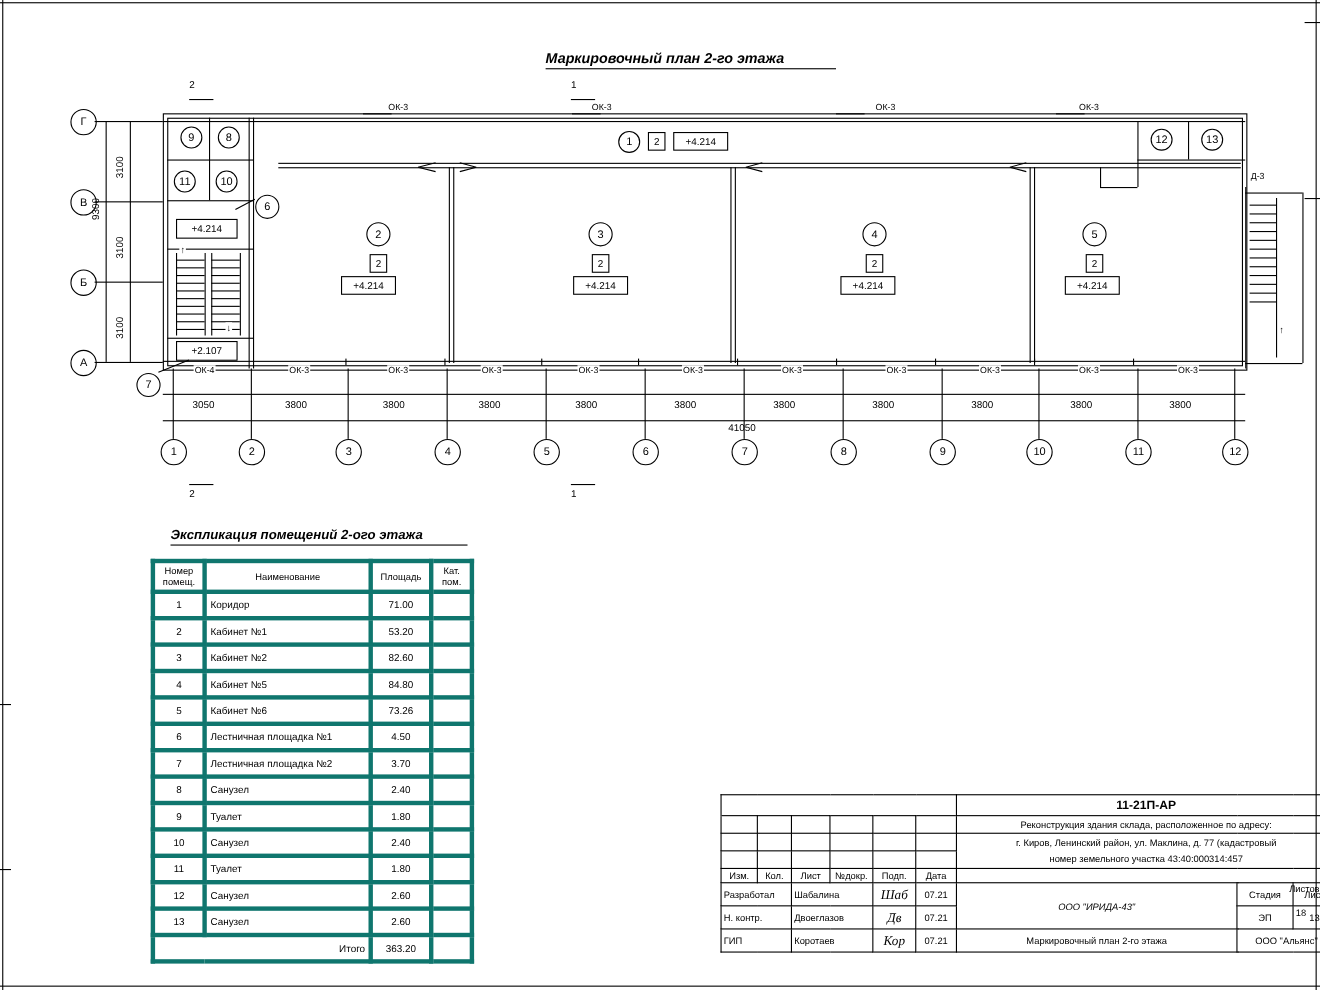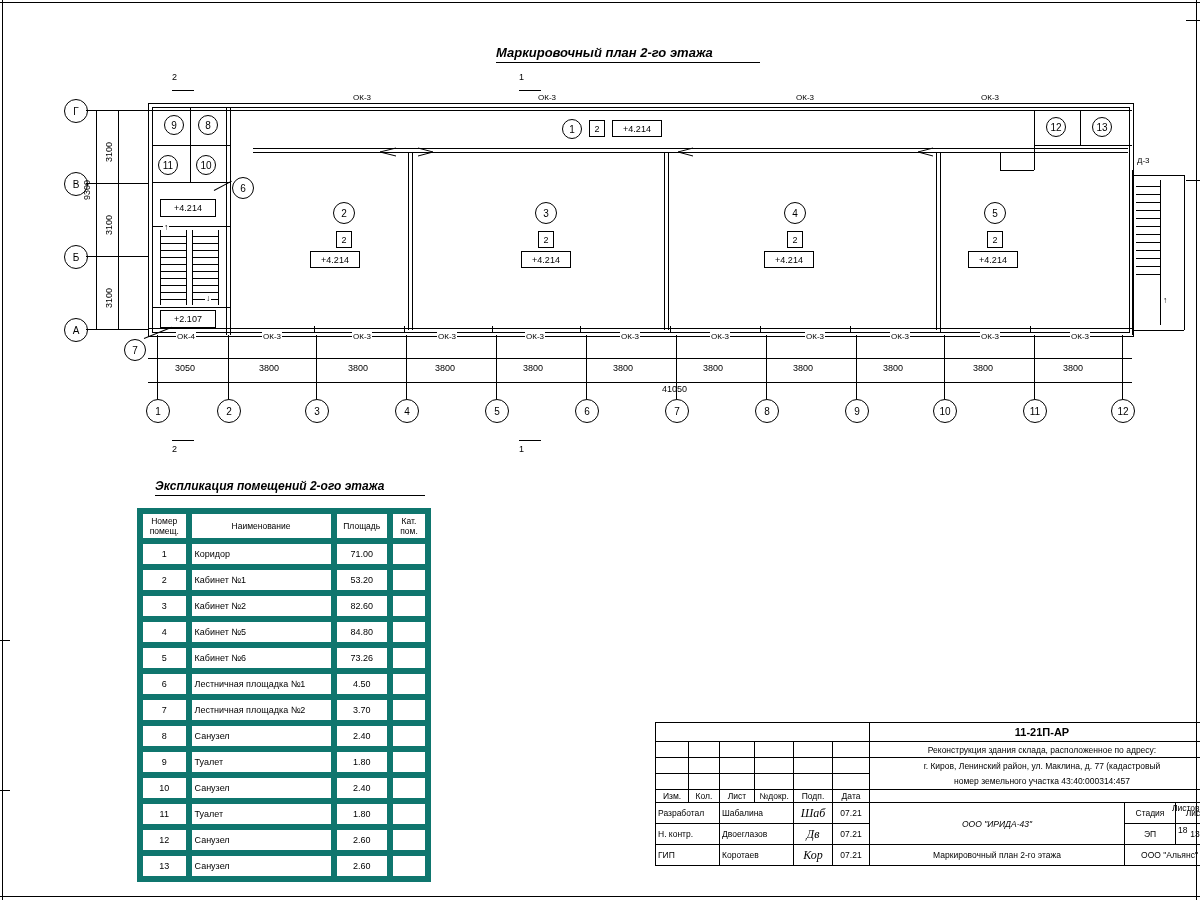--- a/index.html
+++ b/index.html
@@ -18,21 +18,21 @@
   .circ{position:absolute;border:1px solid #000;border-radius:50%;
         display:flex;align-items:center;justify-content:center;font-size:10px;background:#fff;}
   .box{position:absolute;border:1px solid #000;display:flex;align-items:center;
        justify-content:center;font-size:9px;background:#fff;}
   .tag{position:absolute;font-size:8.5px;background:#fff;padding:0 1px;}
   .dim{position:absolute;font-size:9px;}
   .ok{position:absolute;font-size:8px;background:#fff;padding:0 1px;}
 
   
   table.exp{position:absolute;border-collapse:collapse;font-size:9px;}
-  table.exp td,table.exp th{border:6px solid #0f766e;padding:2px 3px;height:16px;}
+  table.exp td,table.exp th{border:4px solid #0f766e;padding:2px 3px;height:16px;}
   table.exp th{font-weight:normal;font-size:8.5px;text-align:center;}
   .c{text-align:center;}
   .r{text-align:right;}
 
   
   .stamp{position:absolute;border-collapse:collapse;font-size:8.5px;}
   .stamp td{border:1px solid #000;padding:1px 2px;}
   .stamp .big{font-size:11px;font-weight:bold;text-align:center;}
   .stamp .ctr{text-align:center;}
   .sig{font-family:"Liberation Serif",serif;font-style:italic;font-size:12px;}
@@ -356,20 +356,25 @@
           <td>Санузел</td>
           <td class="c">2.60</td>
           <td></td>
         </tr>
       <tr>
           <td class="c">13</td>
           <td>Санузел</td>
           <td class="c">2.60</td>
           <td></td>
         </tr>
+      <tr>
+        <td colspan="2" class="r">Итого</td>
+        <td class="c">363.20</td>
+        <td></td>
+      </tr>
     </tbody>
   </table>
 
   <table class="stamp" style="left:655px;top:722px;width:560px;">
     <tbody>
         <tr>
       <td colspan="6" style="width:200px;height:16px;border-bottom:none;"></td>
       <td colspan="4" class="big" rowspan="1" style="height:16px;">11-21П-АР</td>
     </tr>
     <tr>

